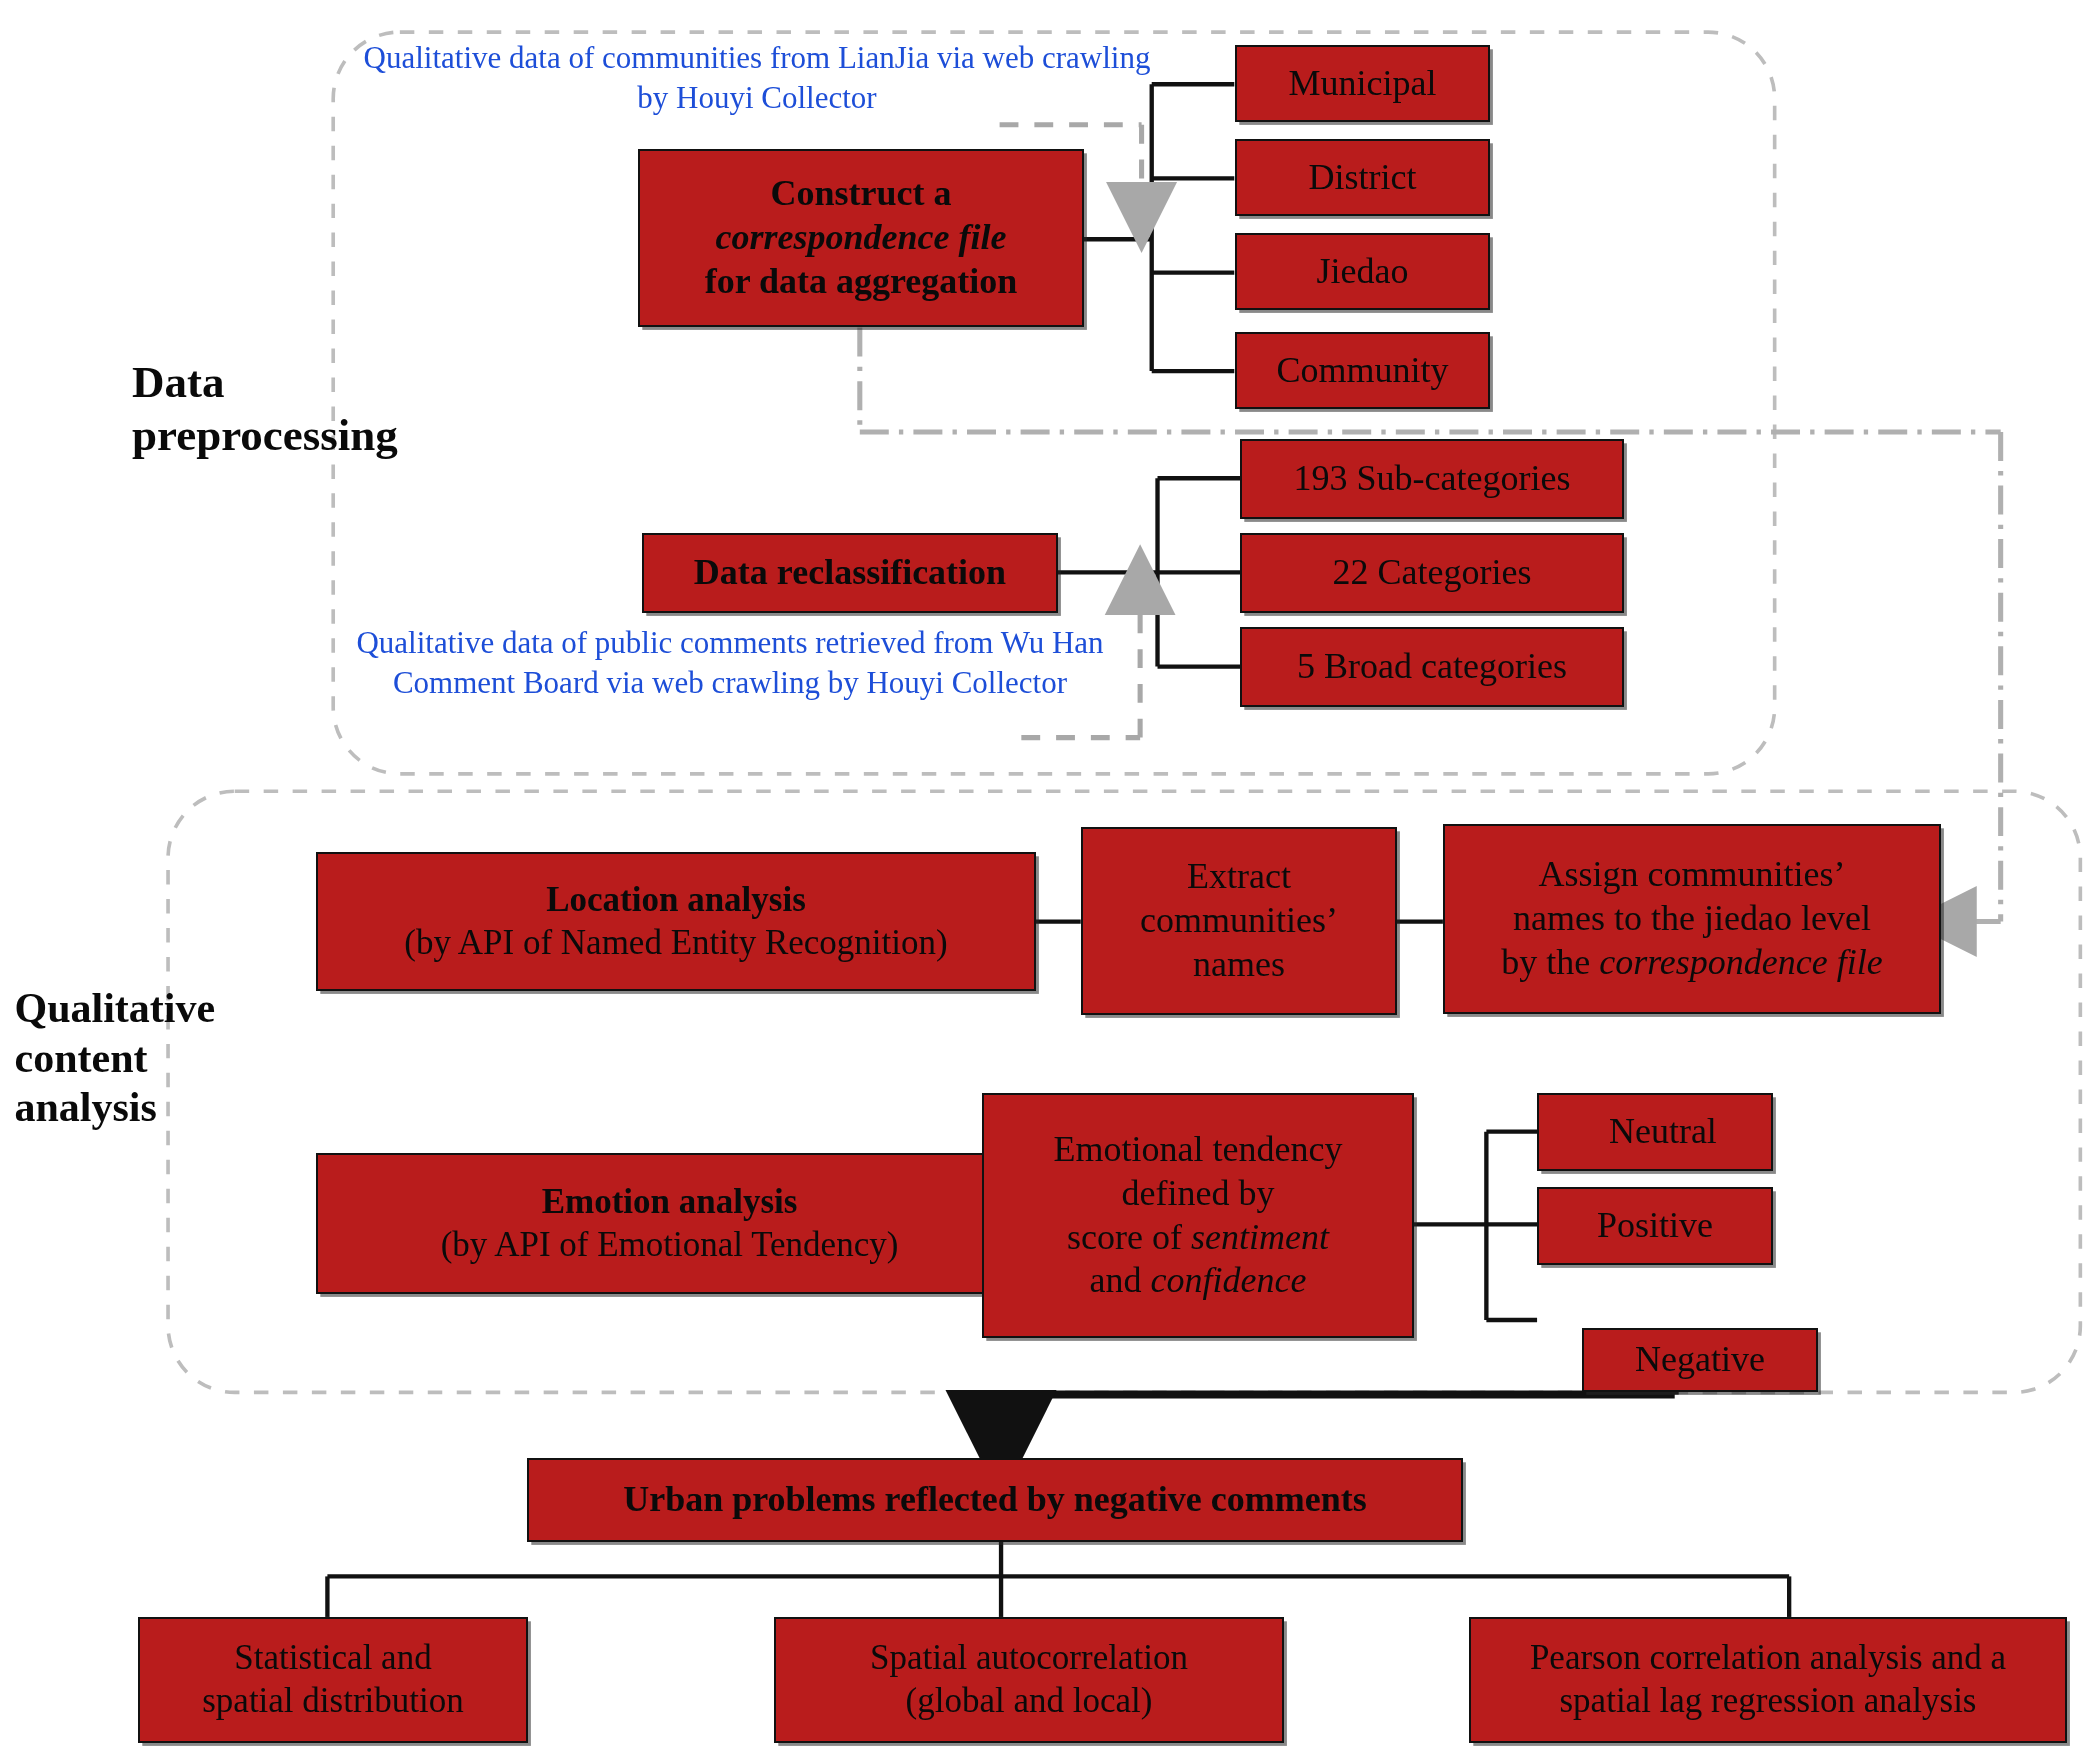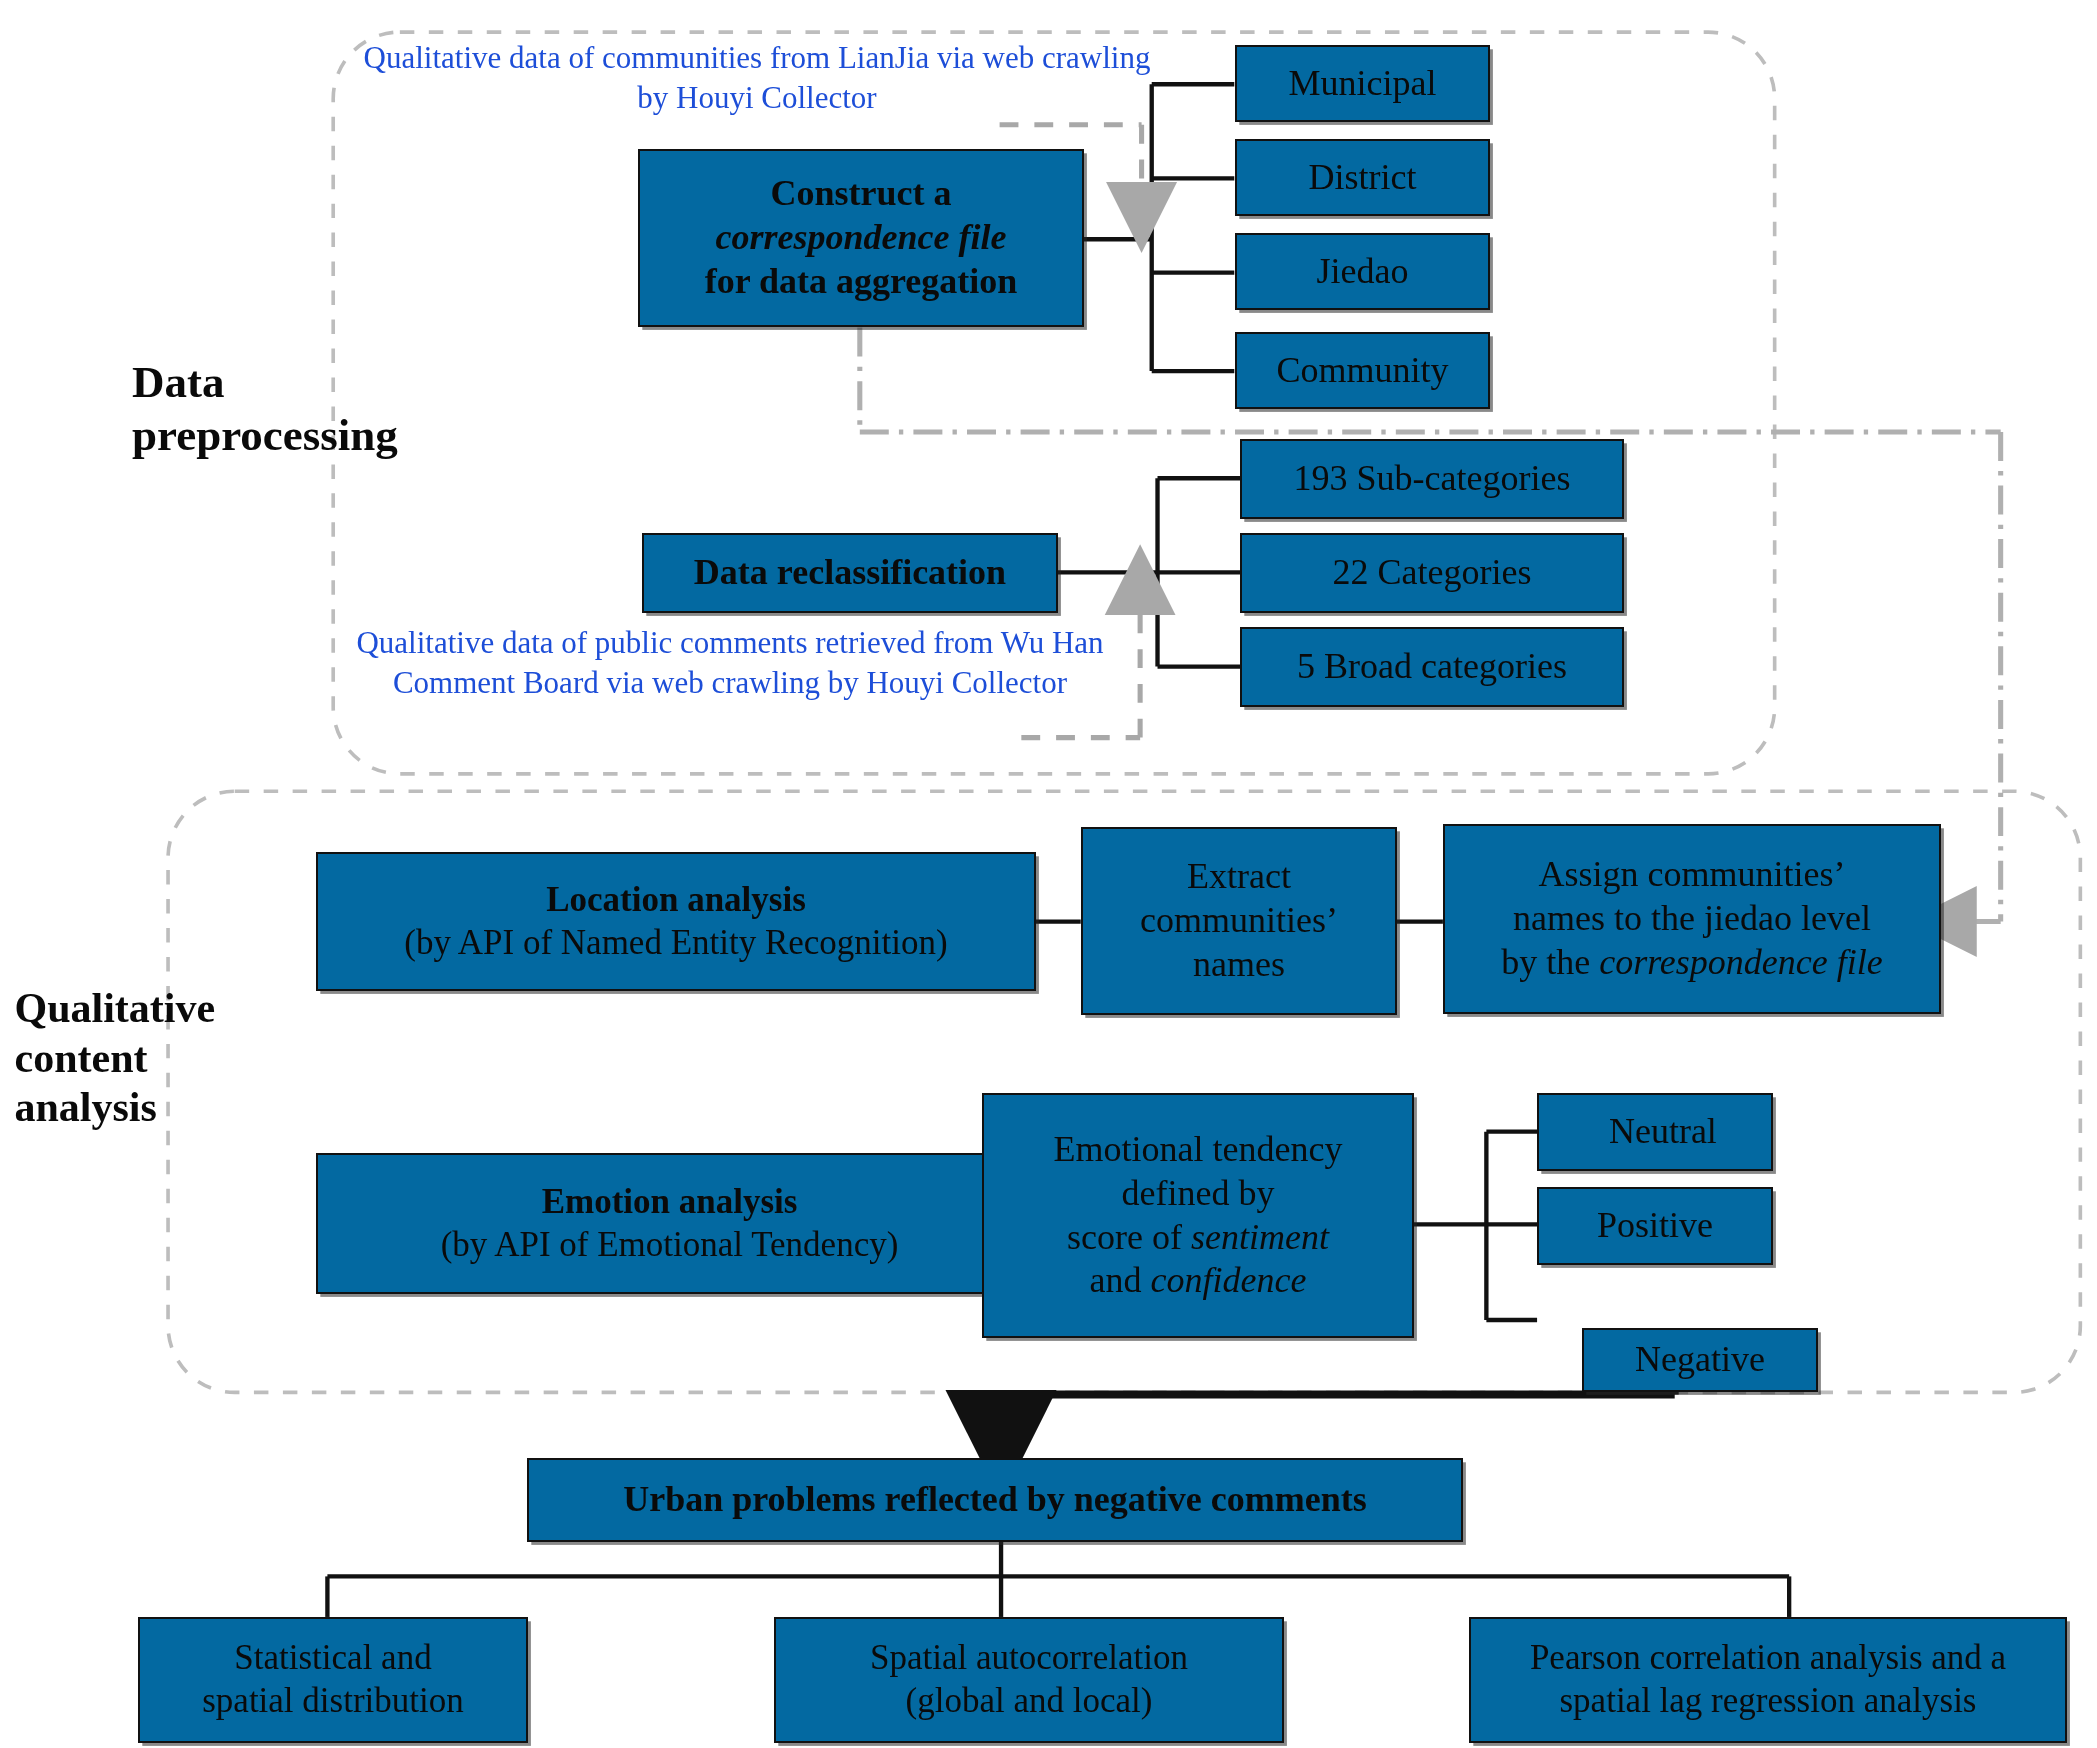--- a/index.html
+++ b/index.html
@@ -22,21 +22,21 @@
     position: absolute;
     left: 0;
     top: 0;
     width: 2097px;
     height: 1749px;
     pointer-events: none;
   }
   .node {
     position: absolute;
     box-sizing: border-box;
-    background: #0369a1;
+    background: #b91c1c;
     border: 2.9px solid #111111;
     display: flex;
     align-items: center;
     justify-content: center;
     text-align: center;
     color: #0a0a0a;
     line-height: 1.22;
     padding: 2.9px 7.2px;
     box-shadow: 3.6px 3.6px 0 -0.7px rgba(40,40,40,0.55);
   }

